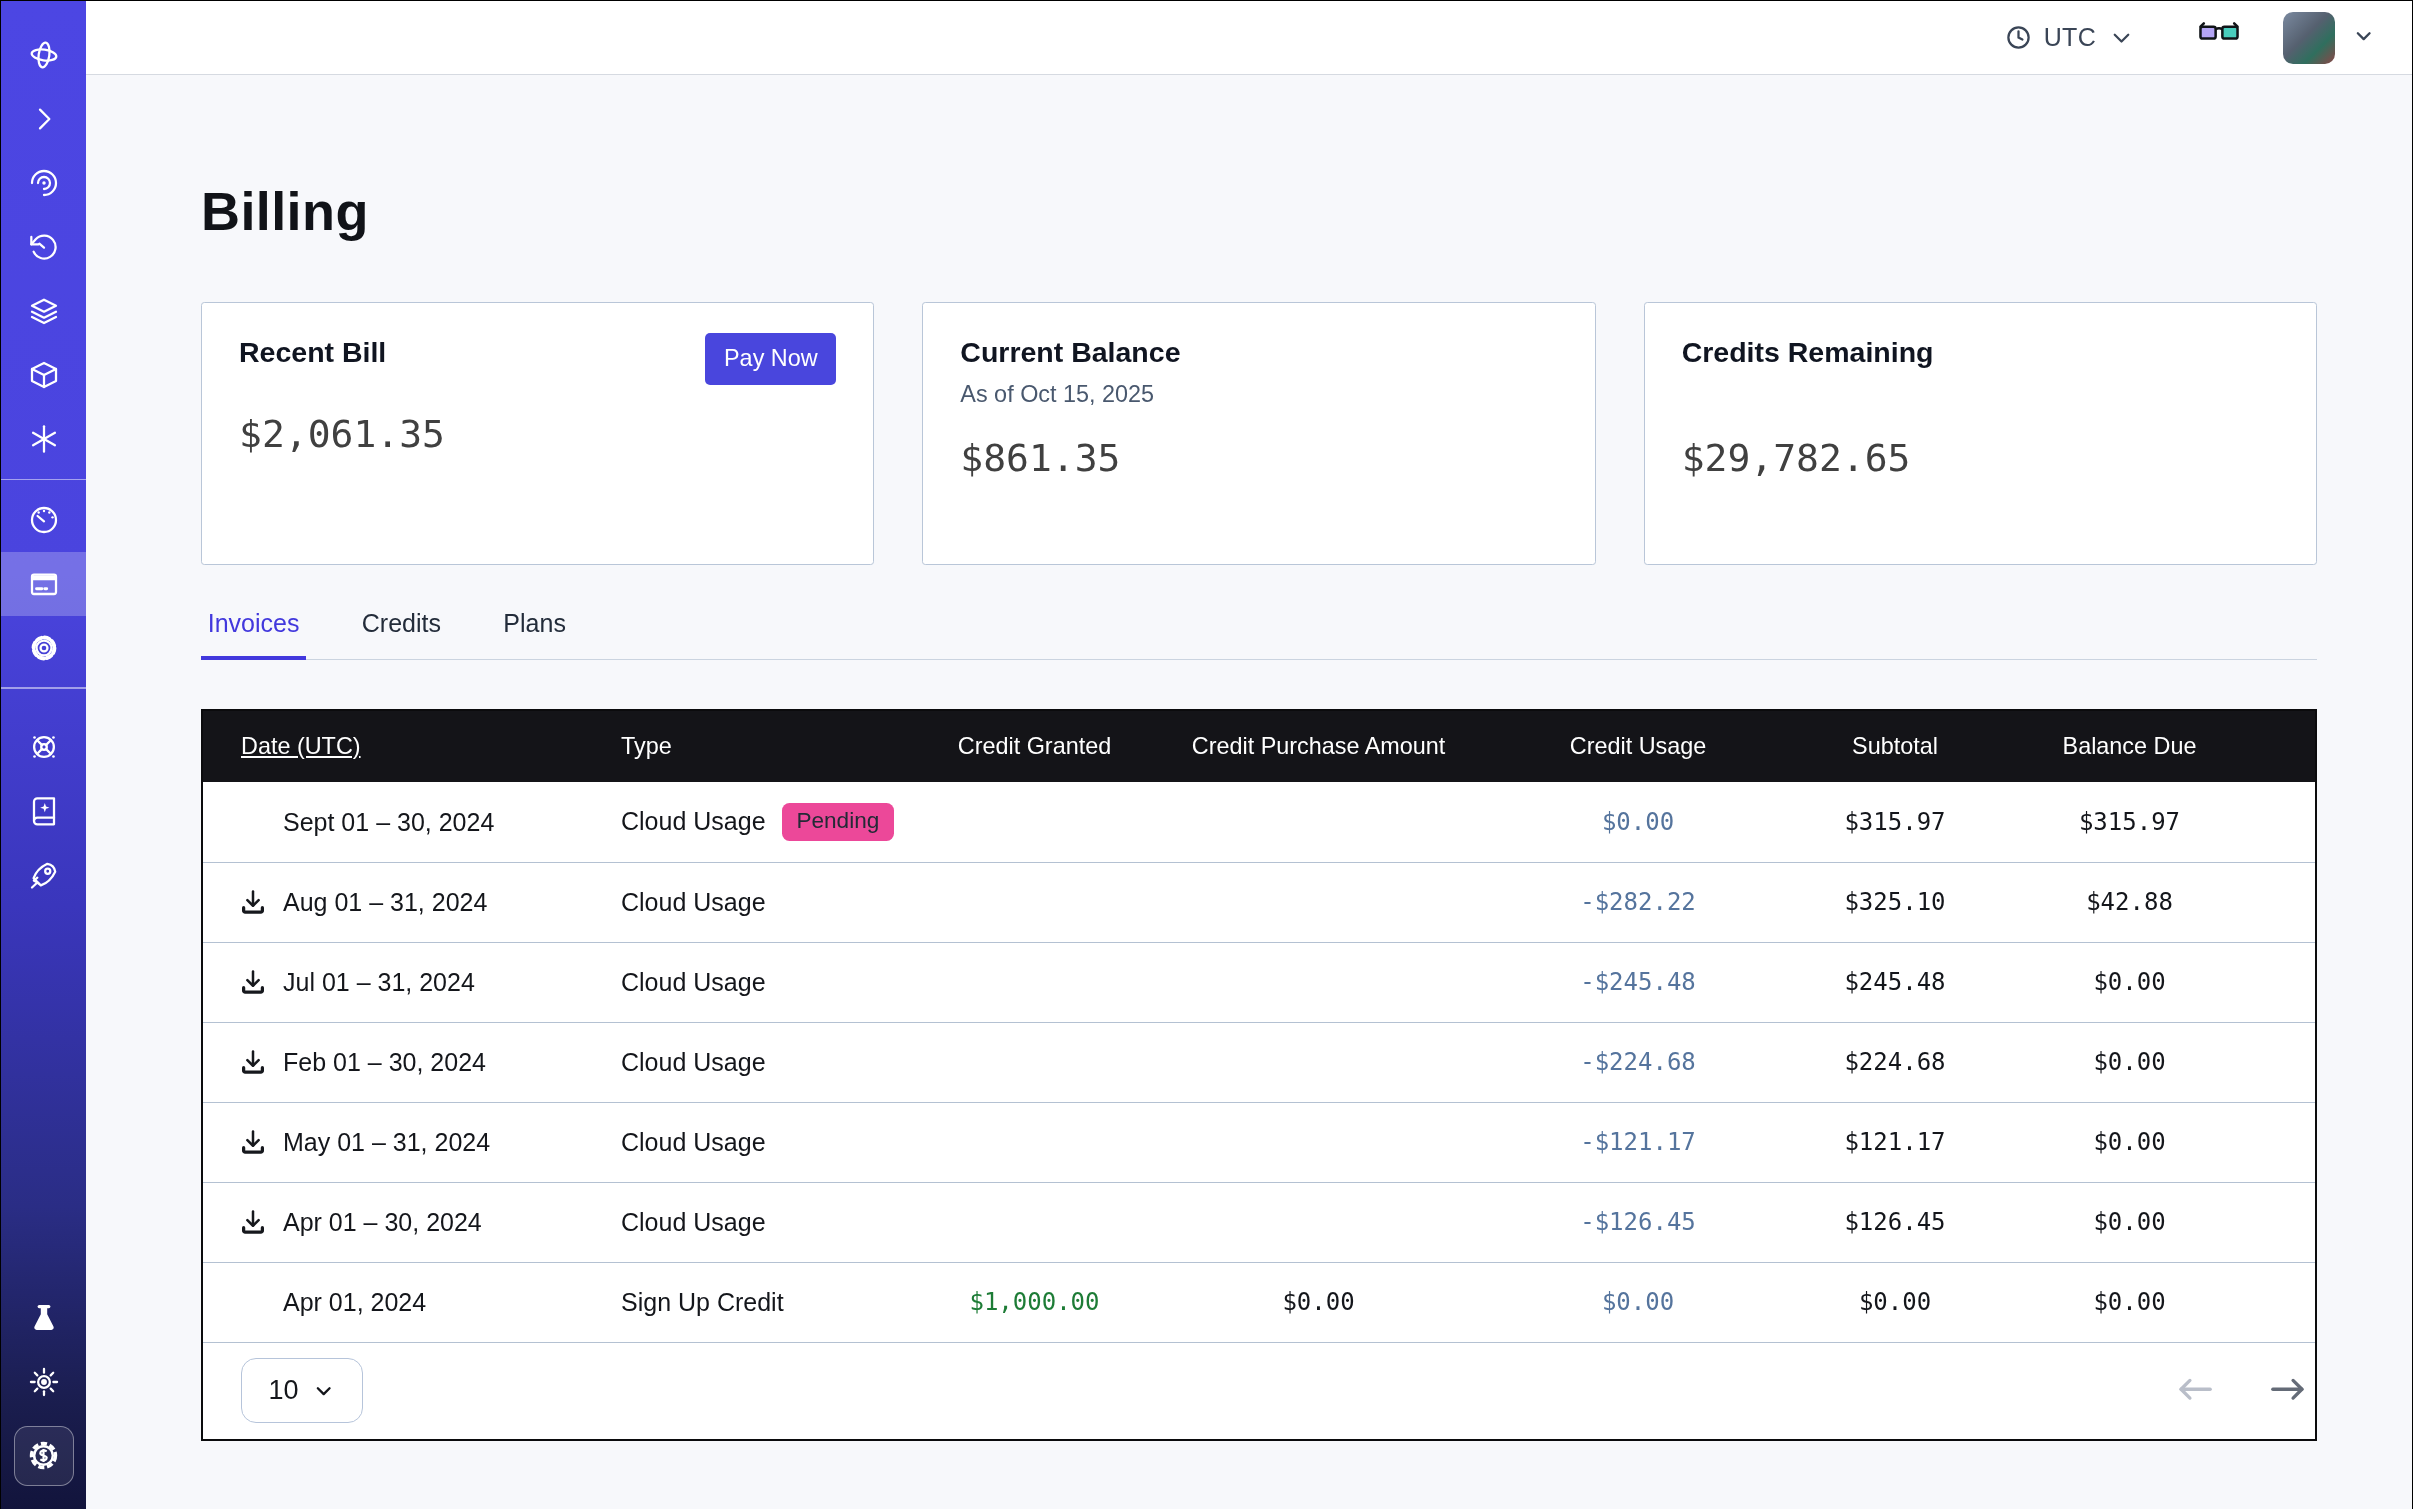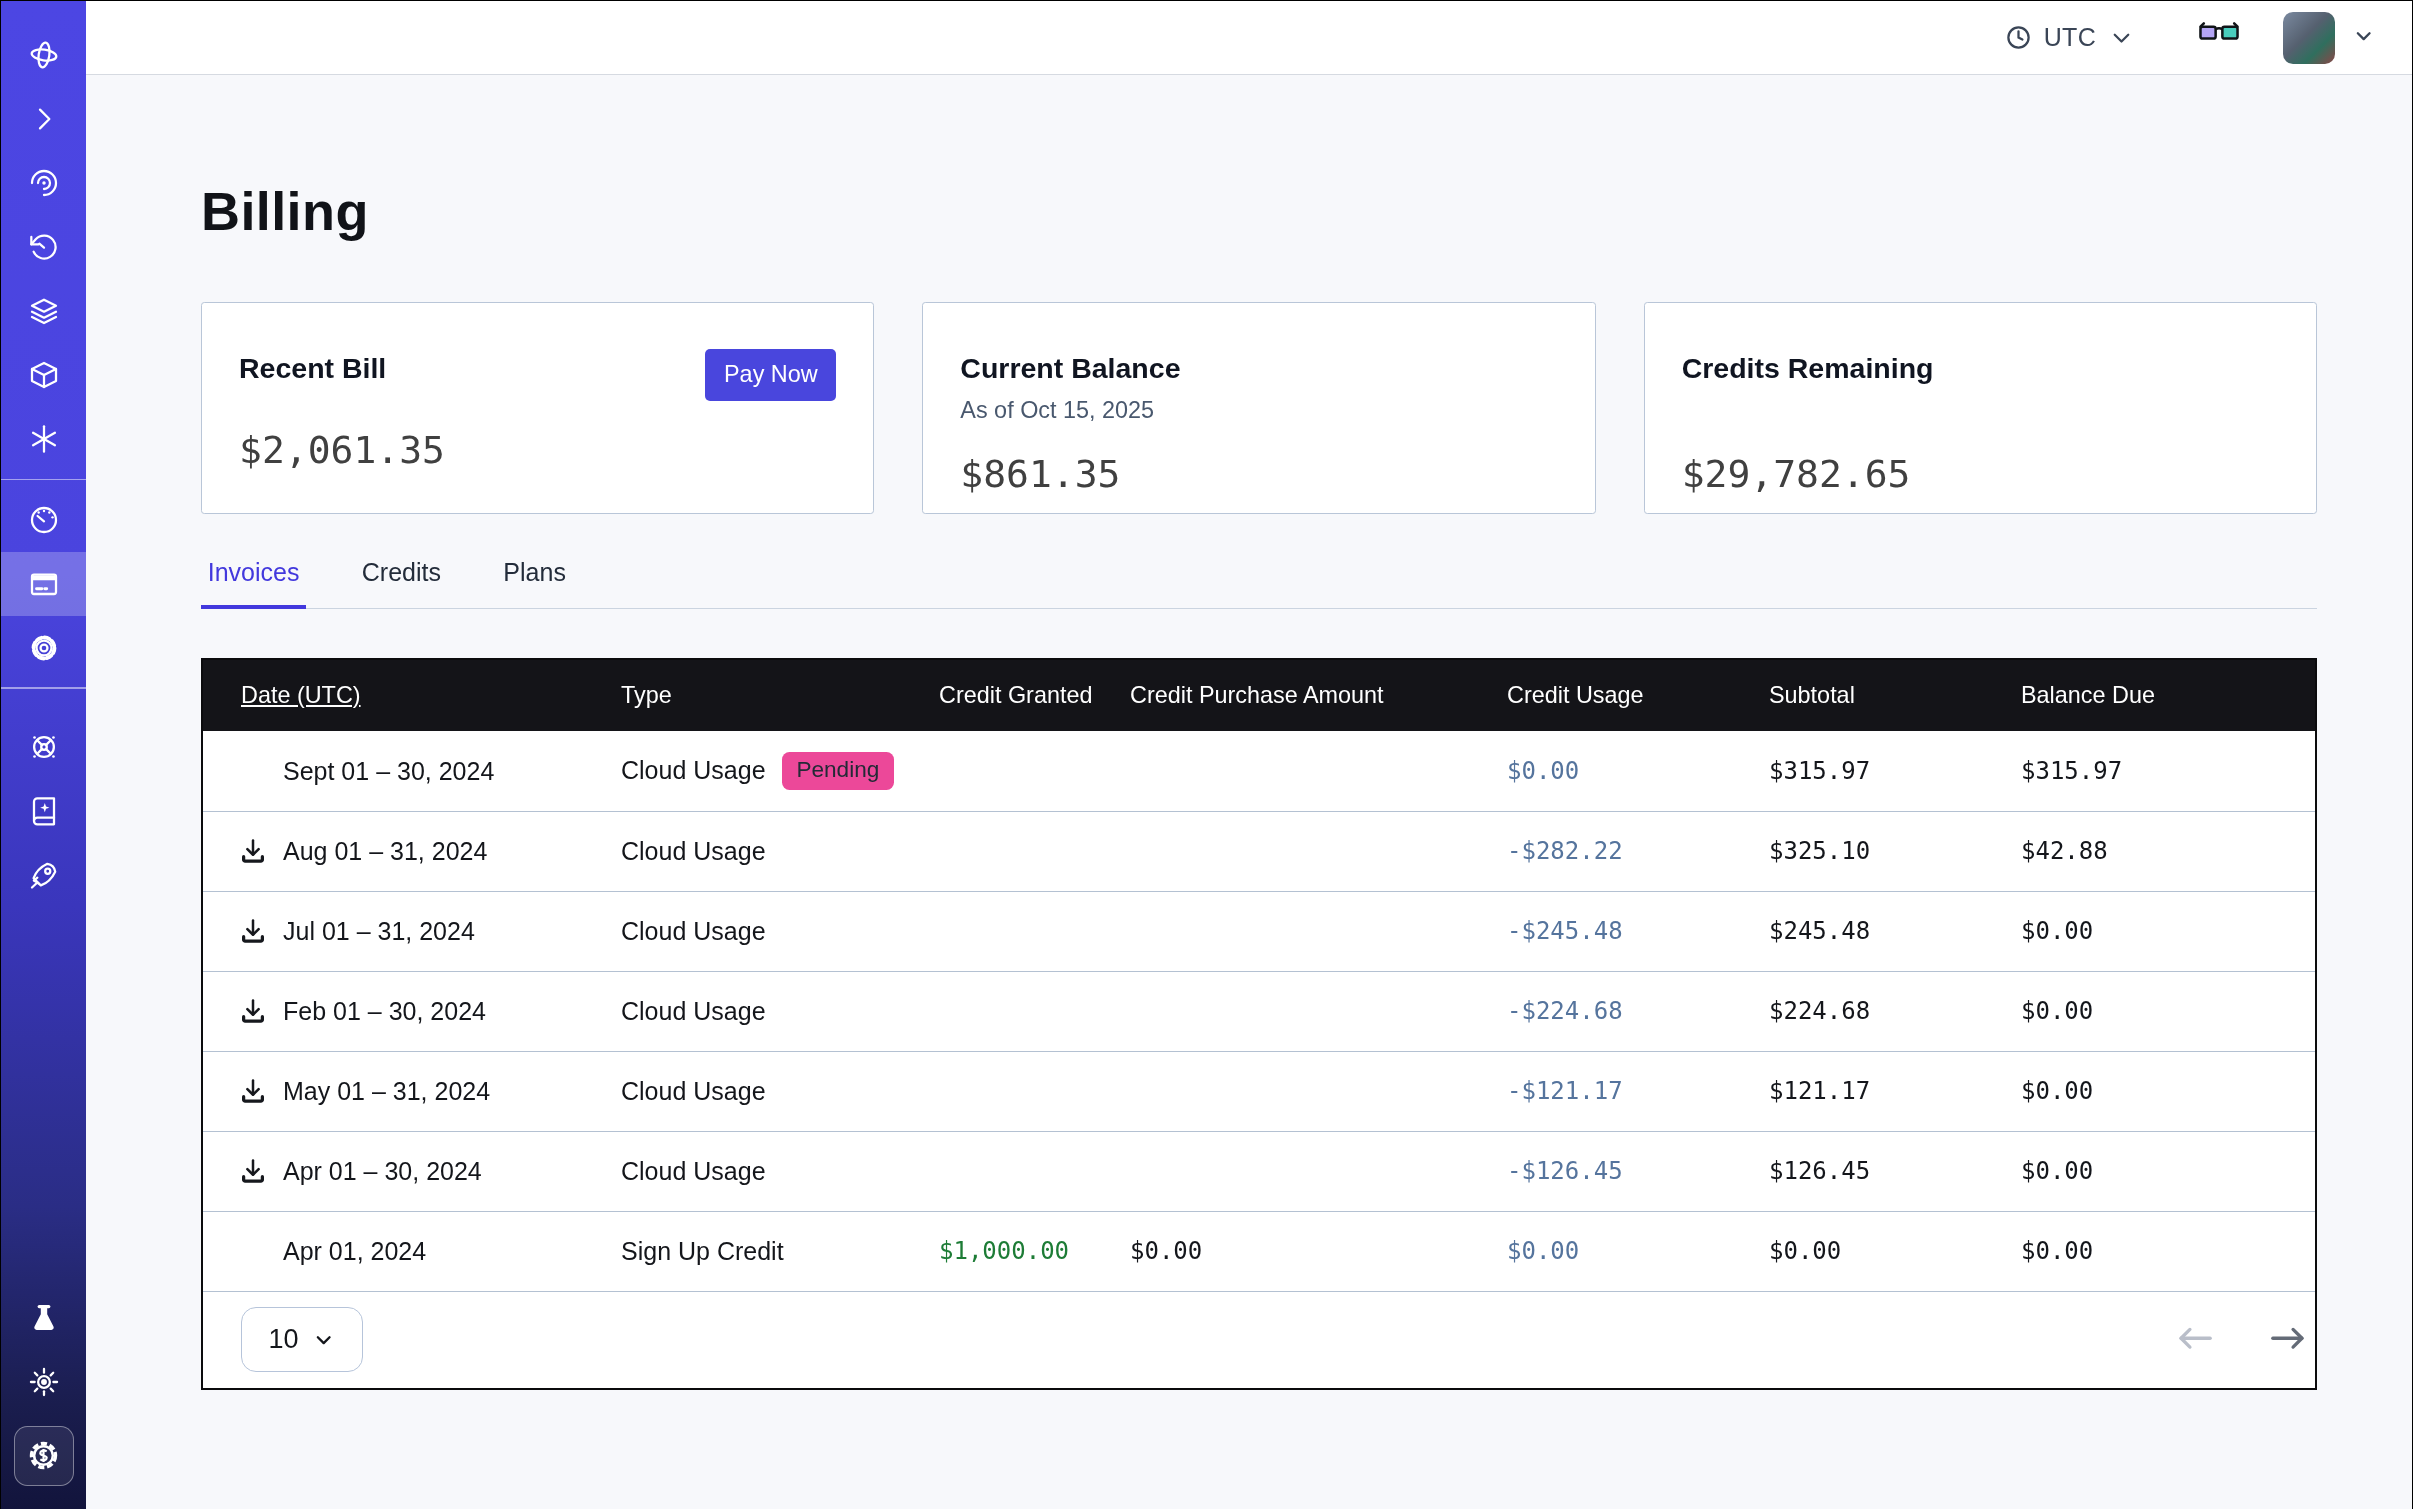--- a/index.html
+++ b/index.html
@@ -44,22 +44,22 @@
     background:linear-gradient(135deg,#7b8aa0 0%,#55606f 45%,#2f6f5e 70%,#8a4646 100%);
   }
   .avatar-chev { margin-left:16.7px; cursor:pointer; }
 
   .main { flex:1; padding:0 95px 0 115px; overflow:hidden; }
   h1.page-title { margin-top:105px; font-size:54px; font-weight:600; color:#111318; letter-spacing:0.4px; }
 
   
   .cards { display:flex; gap:48px; margin-top:60px; }
   .card {
-    flex:1; height:212px; background:#fff; border:1.7px solid #b9c6d8; border-radius:3.3px;
-    padding:49px 37px;
+    flex:1; height:263px; background:#fff; border:1.7px solid #b9c6d8; border-radius:3.3px;
+    padding:33px 37px;
   }
   .card-head { display:flex; justify-content:space-between; align-items:flex-start; }
   .card-title { font-size:28.5px; font-weight:600; color:#101521; }
   .pay-btn {
     width:131px; height:52px; background:#4946dd; color:#fff; border:none; border-radius:5px;
     font-size:23.4px; font-family:"Liberation Sans",sans-serif; cursor:pointer; margin-top:-3.3px;
   }
   .card-sub { font-size:23.4px; color:#49586e; margin-top:11.7px; min-height:28.5px; }
   .card-amount { font-family:"DejaVu Sans Mono",monospace; font-size:38px; color:#404040; margin-top:27px; }
 
@@ -67,21 +67,21 @@
   .tabs { margin-top:44px; border-bottom:1.7px solid #cbd4e0; display:flex; gap:49px; }
   .tab { font-size:25px; font-weight:500; color:#232c3a; padding:0 6.7px 18.4px; border-bottom:4.2px solid transparent; margin-bottom:-1.7px; cursor:pointer; }
   .tab.active { color:#4238dd; border-bottom-color:#4238dd; }
 
   
   .tablebox { margin-top:49px; border:2.5px solid #0b0b0d; background:#fff; }
   .tgrid { display:grid; grid-template-columns:418px 318px 191px 377px 262px 252px 217px; padding-right:72px; }
   .thead { background:#141418; color:#fff; height:71px; align-items:center; font-size:23.4px; font-weight:500; }
   .th { padding-left:0; }
   .th.first { padding-left:38px;text-decoration:underline; }
-  .num, .th.num { text-align:left; }
+  .num, .th.num { text-align:center; }
   .trow { height:80px; align-items:center; border-top:1.7px solid #b4c1d2; font-size:25px; color:#14161b; }
   .trow:first-child { border-top:none; }
   .td.c-date { display:flex; align-items:flex-end; gap:15px; padding-left:35px; }
   .dl { width:30px; height:30px; display:inline-flex; cursor:pointer; }
   .dl svg { width:30px; height:30px; stroke:#16181d; fill:none; stroke-width:2; stroke-linecap:round; stroke-linejoin:round; }
   .td.c-type { display:flex; align-items:center; }
   .badge { margin-left:16.7px; background:#ec4899; color:#232a36; font-size:22.6px; padding:5px 14.2px 6.7px; border-radius:7.5px; }
   .amount { font-family:"DejaVu Sans Mono",monospace; font-size:24px; }
   .c-usage { color:#55749d; }
   .c-granted { color:#1d7c36; }

